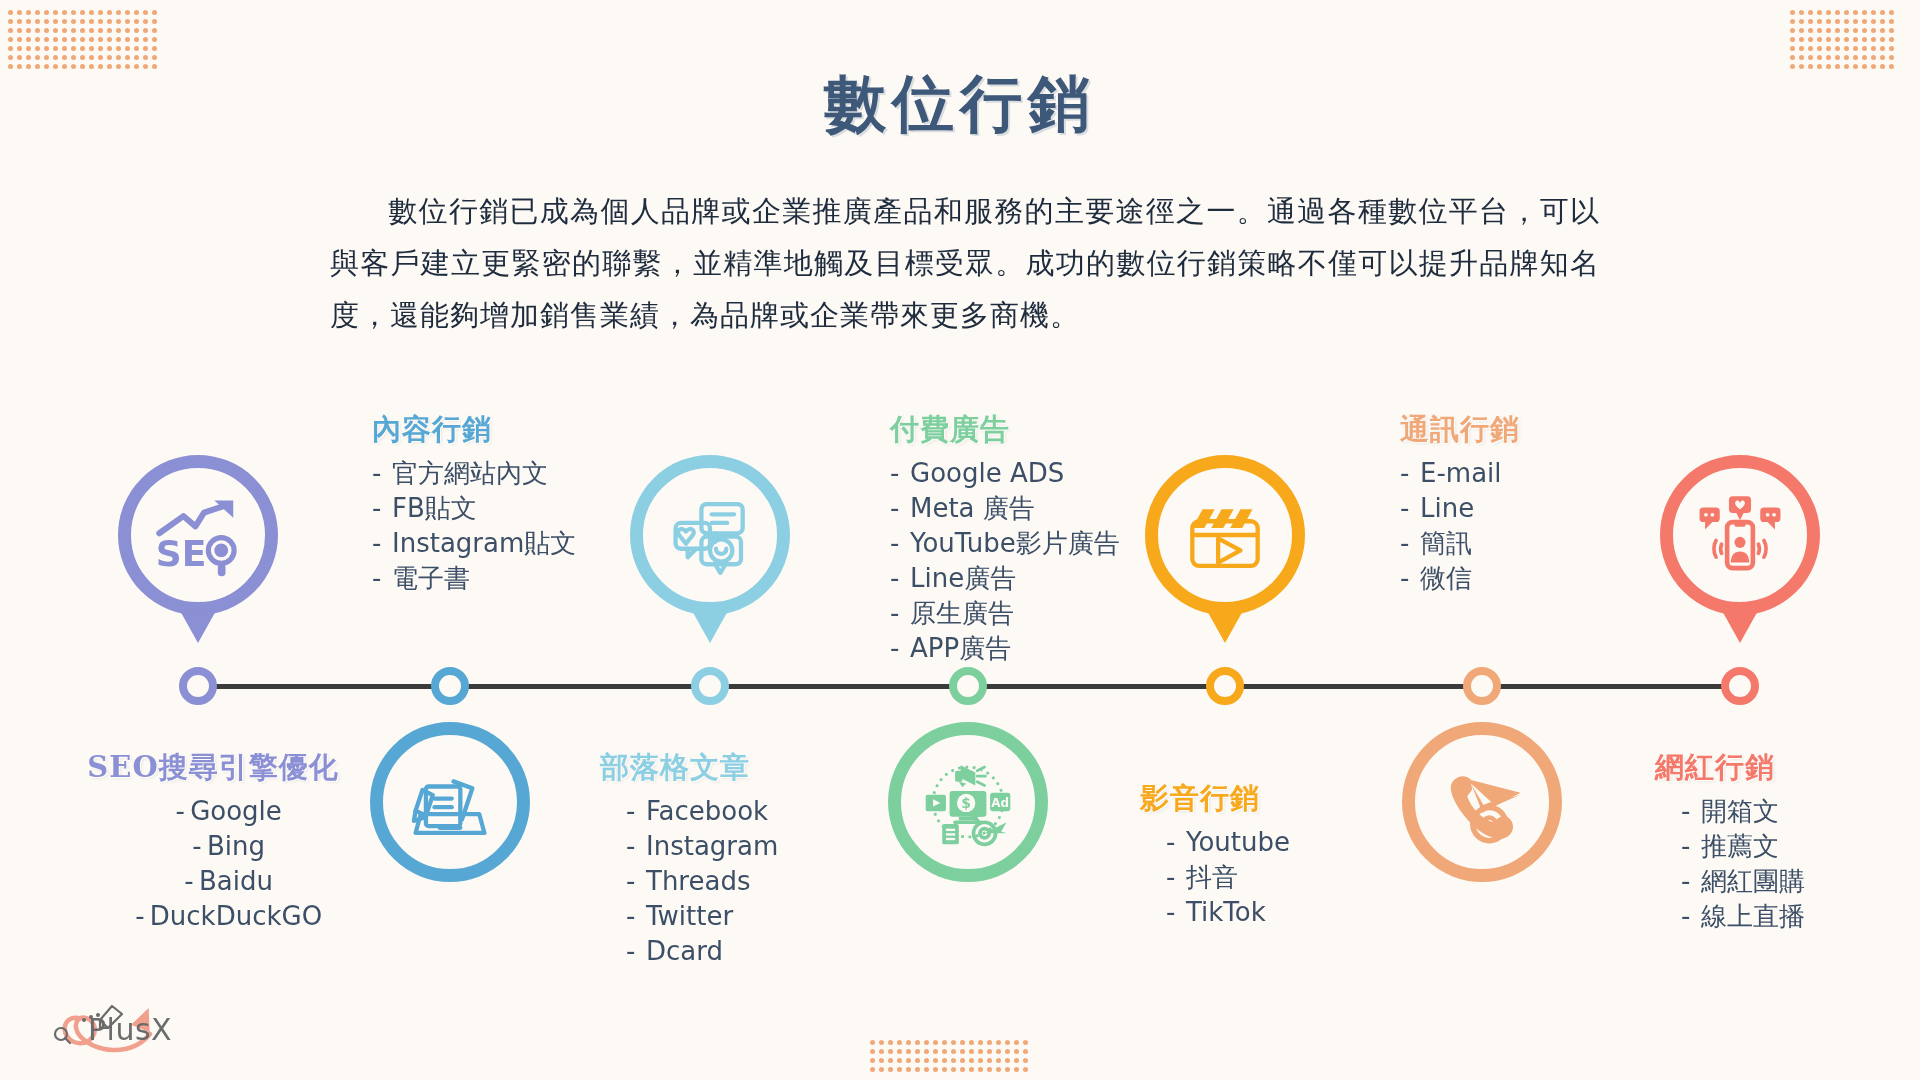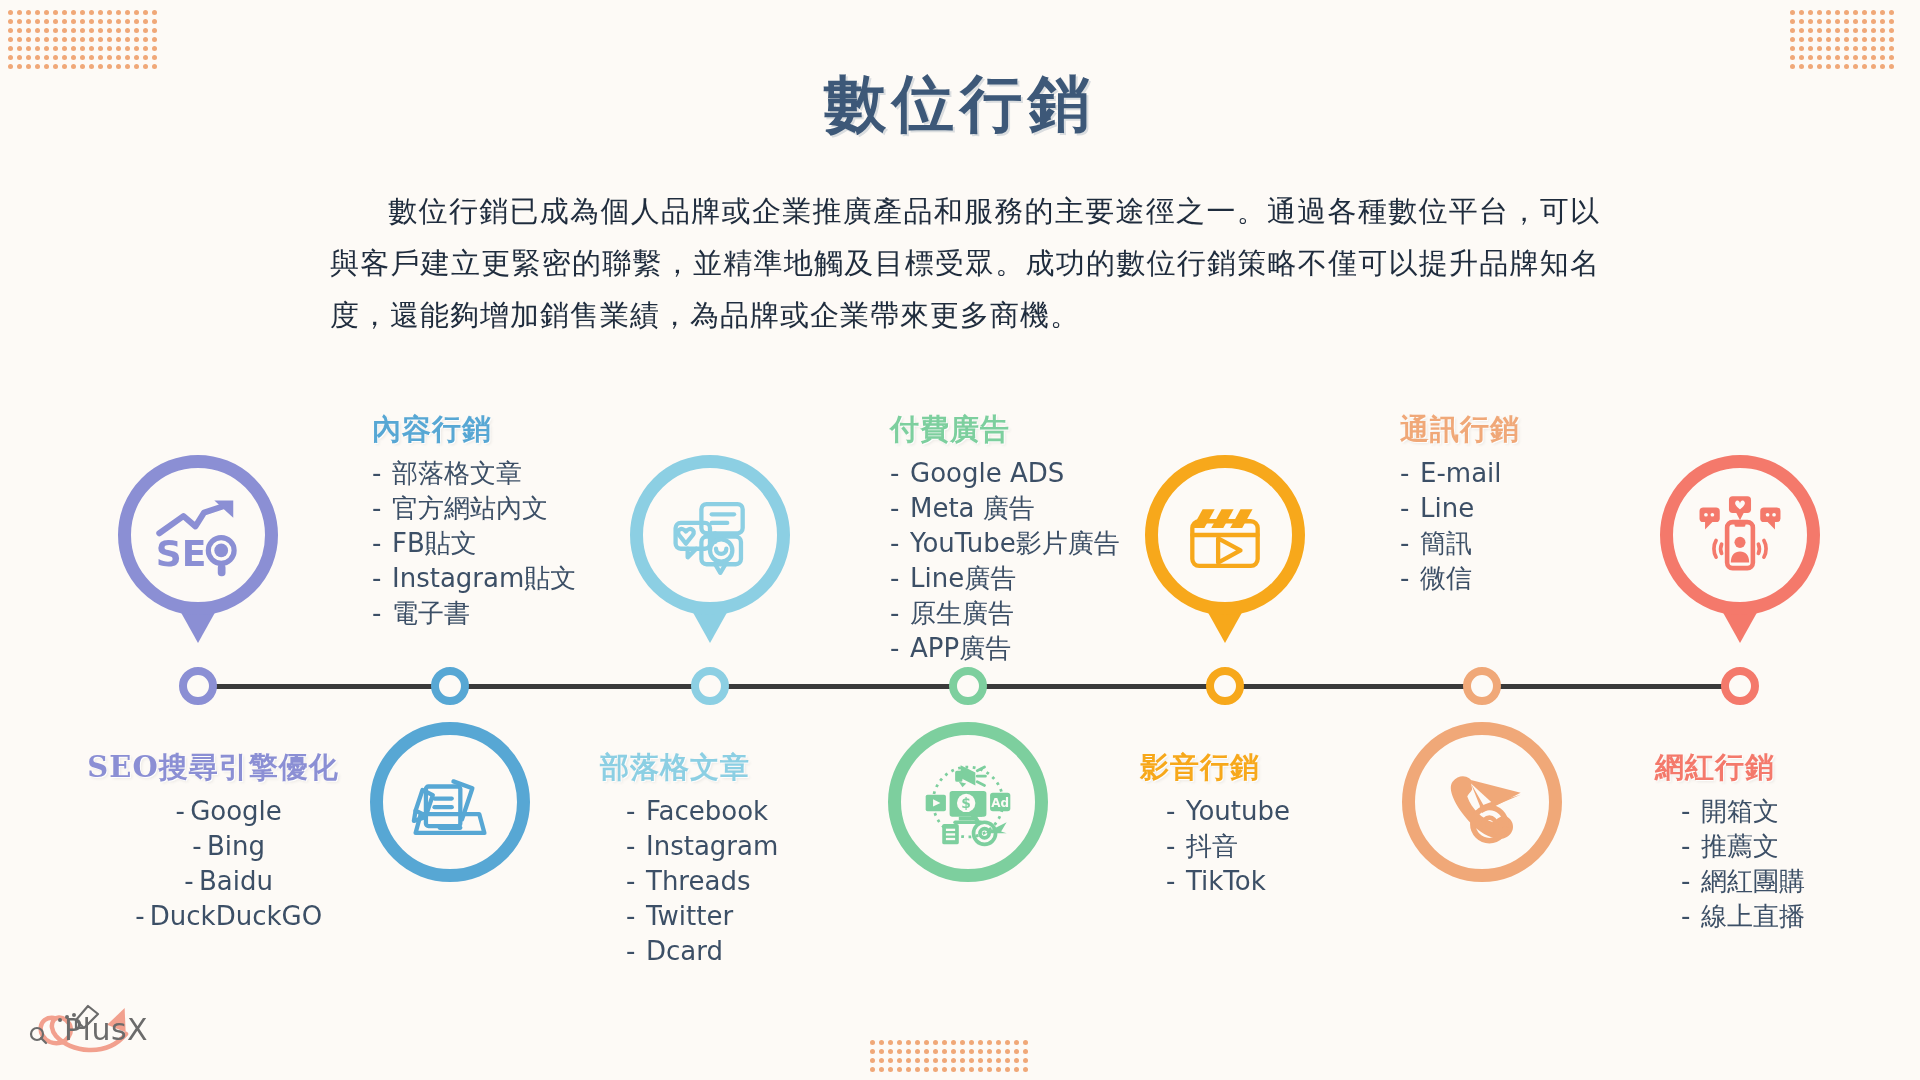--- a/index.html
+++ b/index.html
@@ -79,21 +79,21 @@
   .block ul{margin:0;padding:0;list-style:none;}
   .block li{
     font-family:"DejaVu Sans","Liberation Sans",sans-serif;
     font-size:26px;line-height:35px;color:#3c4f66;
     white-space:nowrap;
   }
   .block li .dash{display:inline-block;width:20px;}
   .block.indentlist ul{padding-left:26px;}
 
   
-  .logo{position:absolute;left:20px;top:990px;width:140px;height:78px;}
+  .logo{position:absolute;left:44px;top:990px;width:140px;height:78px;}
   .logo .word{
     position:absolute;left:44px;top:22px;
     font-family:"DejaVu Sans","Liberation Sans",sans-serif;
     font-size:30px;color:#6b6b6b;letter-spacing:.5px;
   }
 </style>
 </head>
 <body>
 
 <div class="stage">
@@ -423,21 +423,20 @@
             <path d="M18 36 L10 60 L22 66 L30 42 Z"></path>
             <path d="M10 60 L8 72 L20 68"></path>
             <path d="M16 64 L84 64 L90 86 L10 86 Z"></path>
             <line x1="38" y1="80" x2="62" y2="80"></line>
           </svg>
         </span>
       </div>
       <div class="block" style="left: 372px; top: 410px;">
         <h3 style="color: rgb(87, 167, 212);">內容行銷</h3>
         <ul>
-          <li><span class="dash">-</span><span>部落格文章</span></li>
           <li><span class="dash">-</span><span>官方網站內文</span></li>
           <li><span class="dash">-</span><span>FB貼文</span></li>
           <li><span class="dash">-</span><span>Instagram貼文</span></li>
           <li><span class="dash">-</span><span>電子書</span></li>
         </ul>
       </div>
       <div class="node" style="left: 691px; border-color: rgb(140, 207, 227);"></div>
       <div class="pin" style="color: rgb(140, 207, 227); left: 630px; top: 455px;">
         <span class="tail"></span>
         <span class="ring"></span>
@@ -518,21 +517,21 @@
             <rect x="12" y="34" width="76" height="52" rx="8"></rect>
             <path d="M12 50 L88 50"></path>
             <path d="M12 42 L24 20 L38 20 L26 42 Z" fill="currentColor" stroke="none"></path>
             <path d="M34 42 L46 20 L60 20 L48 42 Z" fill="currentColor" stroke="none"></path>
             <path d="M56 42 L68 20 L82 20 L70 42 Z" fill="currentColor" stroke="none"></path>
             <path d="M42 54 L68 68 L42 82 Z"></path>
           </svg>
         </span>
       </div>
       <div class="block indentlist" style="left: 1140px; top: 748px;">
-        <h3 style="color: rgb(247, 168, 27);">影音行銷</h3>
+        <h3 style="color: rgb(247, 168, 27); margin-top: 31px;">影音行銷</h3>
         <ul>
           <li><span class="dash">-</span><span>Youtube</span></li>
           <li><span class="dash">-</span><span>抖音</span></li>
           <li><span class="dash">-</span><span>TikTok</span></li>
         </ul>
       </div>
       <div class="node" style="left: 1463px; border-color: rgb(240, 168, 120);"></div>
       <div class="pin up" style="color: rgb(240, 168, 120); left: 1402px; top: 722px;">
         <span class="tail"></span>
         <span class="ring"></span>

